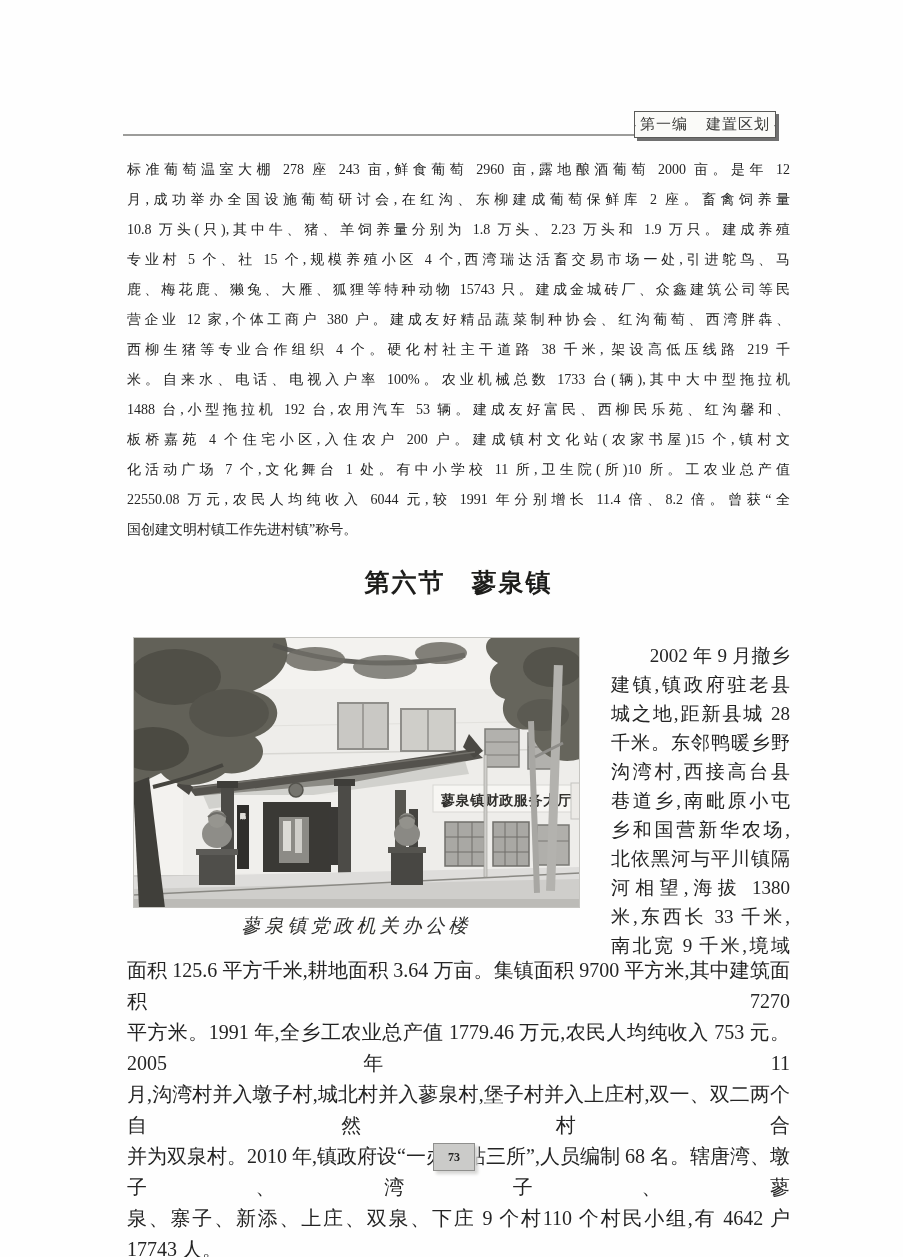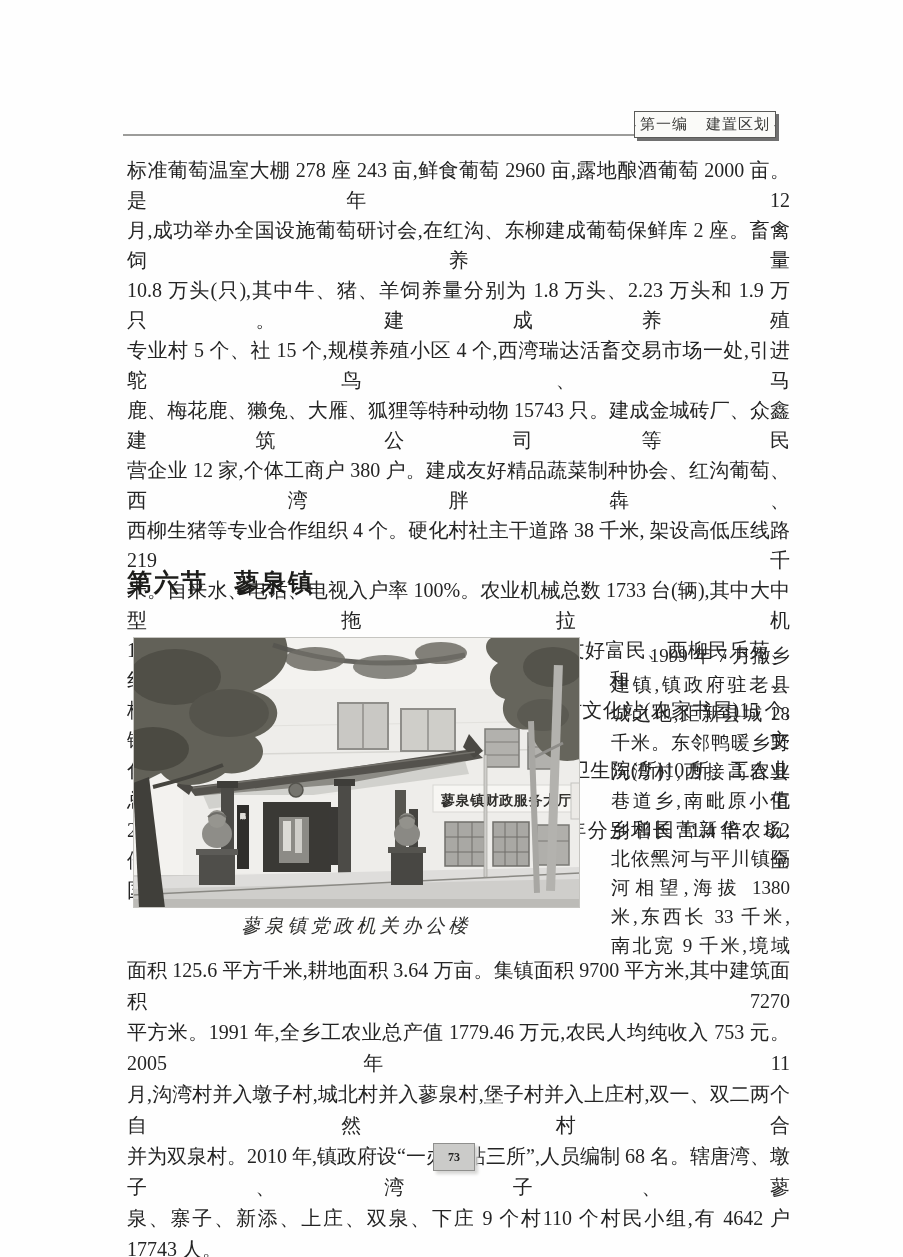--- a/index.html
+++ b/index.html
@@ -13,26 +13,26 @@
   .header-box {
     position:absolute; left:634px; top:111px; width:140px; height:25px;
     background:#fafaf8; border:1px solid #5a5a58; box-shadow:3px 3px 0 #707070;
     display:flex; align-items:center; justify-content:center; font-size:15px; color:#3a3a38;
     white-space:nowrap;
   }
   .header-box .dot { font-size:11px; margin:0 3px; color:#555; }
   .header-box .vol { letter-spacing:1px; }
   .header-box .ttl { letter-spacing:1px;margin-left:18px; }
   
-  .p1 { position:absolute; left:127px; top:155px; width:663px; font-size:20px; line-height:30px; }
+  .p1 { position:absolute; left:127px; top:155px; width:663px; font-size:14px; line-height:30px; }
   .p2 { position:absolute; left:127px; top:955px; width:663px; font-size:20px; line-height:31px; }
   .jline { text-align:justify; text-align-last:justify; white-space:normal; }
   .jline.nojust { text-align-last:left; }
   
-  .heading { position:absolute; left:127px; top:566px; width:663px; text-align:left;
+  .heading { position:absolute; left:127px; top:566px; width:663px; text-align:center;
              font-size:25px; font-weight:bold; letter-spacing:2px; color:#1d1d1b; }
   .heading .gap { display:inline-block; width:26px; }
   
   .photo-wrap { position:absolute; left:133px; top:637px; width:447px; height:271px; }
   .photo-wrap svg { display:block; }
   .caption { position:absolute; left:133px; top:913px; width:447px; text-align:center;
              font-style:italic; font-size:19px; letter-spacing:4px; color:#2e2e2c; }
   .sidecol { position:absolute; left:611px; top:641px; width:179px; font-size:19px; line-height:29px; }
   
   .pagenum {
@@ -192,21 +192,21 @@
         <rect x="398" y="84" width="6" height="172" fill="#a8a7a3" transform="rotate(-2 401 170)"></rect>
         <path d="M402,120 L430,106" stroke="#8e8d89" stroke-width="3"></path>
       </g>
       <rect x="0.5" y="0.5" width="446" height="270" fill="none" stroke="#c6c5c1" stroke-width="1"></rect>
     </svg>
   </div>
 
   <div class="caption">蓼泉镇党政机关办公楼</div>
 
   <div class="sidecol">
-      <div class="jline">　　1999 年 7 月撤乡</div>
+      <div class="jline">　　2002 年 9 月撤乡</div>
       <div class="jline">建镇,镇政府驻老县</div>
       <div class="jline">城之地,距新县城 28</div>
       <div class="jline">千米。东邻鸭暖乡野</div>
       <div class="jline">沟湾村,西接高台县</div>
       <div class="jline">巷道乡,南毗原小屯</div>
       <div class="jline">乡和国营新华农场,</div>
       <div class="jline">北依黑河与平川镇隔</div>
       <div class="jline">河相望,海拔 1380</div>
       <div class="jline">米,东西长 33 千米,</div>
       <div class="jline">南北宽 9 千米,境域</div>

